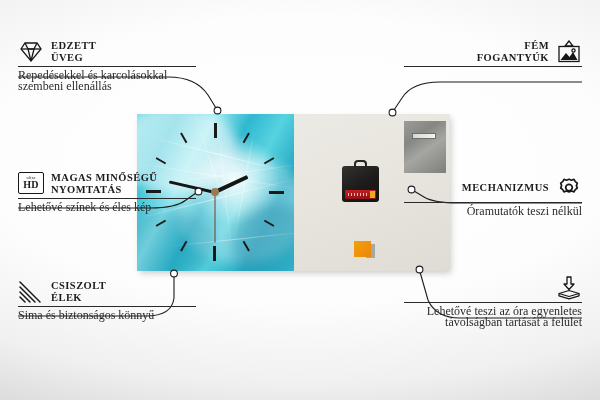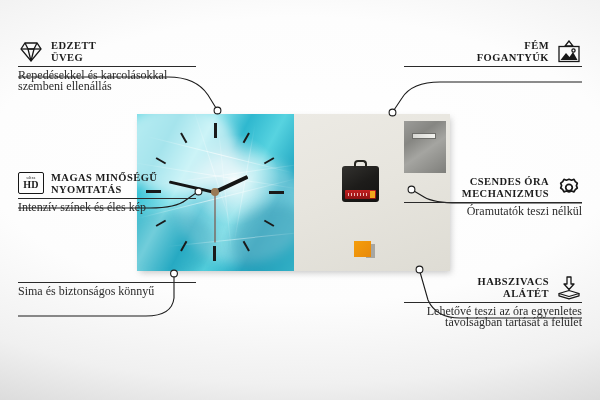--- a/index.html
+++ b/index.html
@@ -332,24 +332,40 @@
           <span class="u">ultra</span>
           <span class="h">HD</span>
         </span>
       </span>
       <div>
         <div class="co-title">MAGAS MINŐSÉGŰ</div>
         <div class="co-title">NYOMTATÁS</div>
       </div>
     </div>
     <div class="co-rule"></div>
-    <div class="co-desc">Intenzív színek és éles kép</div>
+    <div class="co-desc">Lehetővé színek és éles kép</div>
   </div>
 
   <div class="callout left" style="left:18px; top:280px;">
+    <div class="co-head">
+      <span class="ico">
+        <svg viewBox="0 0 26 24">
+            <g stroke="currentColor" stroke-width="1.5" stroke-linecap="round">
+          <path d="M2 2 L22 22"></path>
+              <path d="M2 7 L17 22"></path>
+              <path d="M2 12 L12 22"></path>
+              <path d="M2 17 L7 22"></path>
+        </g>
+          </svg>
+      </span>
+      <div>
+        <div class="co-title">CSISZOLT</div>
+        <div class="co-title">ÉLEK</div>
+      </div>
+    </div>
     <div class="co-rule"></div>
     <div class="co-desc">Sima és biztonságos könnyű</div>
   </div>
 
   <div class="callout right" style="left:404px; top:40px;">
     <div class="co-head">
       <span class="ico">
         <svg viewBox="0 0 26 24">
             <g fill="none" stroke="currentColor" stroke-width="1.3">
           <path d="M13 1 L9 6 L17 6 Z"></path>
@@ -371,41 +387,36 @@
     <div class="co-head">
       <span class="ico">
         <svg viewBox="0 0 26 24">
             <g fill="none" stroke="currentColor" stroke-width="1.7" stroke-linejoin="round">
           <path d="M13 3.2 l2.6 1.0 2.4 -0.9 1.3 2.3 2.0 1.6 -0.9 2.4 0.9 2.4 -2.0 1.6 -1.3 2.3 -2.4 -0.9 -2.6 1.0 -2.6 -1.0 -2.4 0.9 -1.3 -2.3 -2.0 -1.6 0.9 -2.4 -0.9 -2.4 2.0 -1.6 1.3 -2.3 2.4 0.9 Z"></path>
           <circle cx="13" cy="11.6" r="3.3"></circle>
         </g>
           </svg>
       </span>
       <div>
-        <div class="co-title">CSENDES ÓRA</div>
         <div class="co-title">MECHANIZMUS</div>
       </div>
     </div>
     <div class="co-rule"></div>
     <div class="co-desc">Óramutatók teszi nélkül</div>
   </div>
 
   <div class="callout right" style="left:404px; top:276px;">
     <div class="co-head">
       <span class="ico">
         <svg viewBox="0 0 26 24">
             <g fill="none" stroke="currentColor" stroke-width="1.3" stroke-linejoin="round">
           <path d="M11 1 L15 1 L15 8 L18 8 L13 13.5 L8 8 L11 8 Z"></path>
           <path d="M13 14.5 L23 17.5 L13 20.5 L3 17.5 Z"></path>
           <path d="M3 17.5 L3 19.8 L13 22.8 L23 19.8 L23 17.5"></path>
         </g>
           </svg>
       </span>
-      <div>
-        <div class="co-title">HABSZIVACS</div>
-        <div class="co-title">ALÁTÉT</div>
-      </div>
     </div>
     <div class="co-rule"></div>
     <div class="co-desc">Lehetővé teszi az óra egyenletes távolságban tartását a felület</div>
   </div>
 
 </div>
 
 </body></html>

